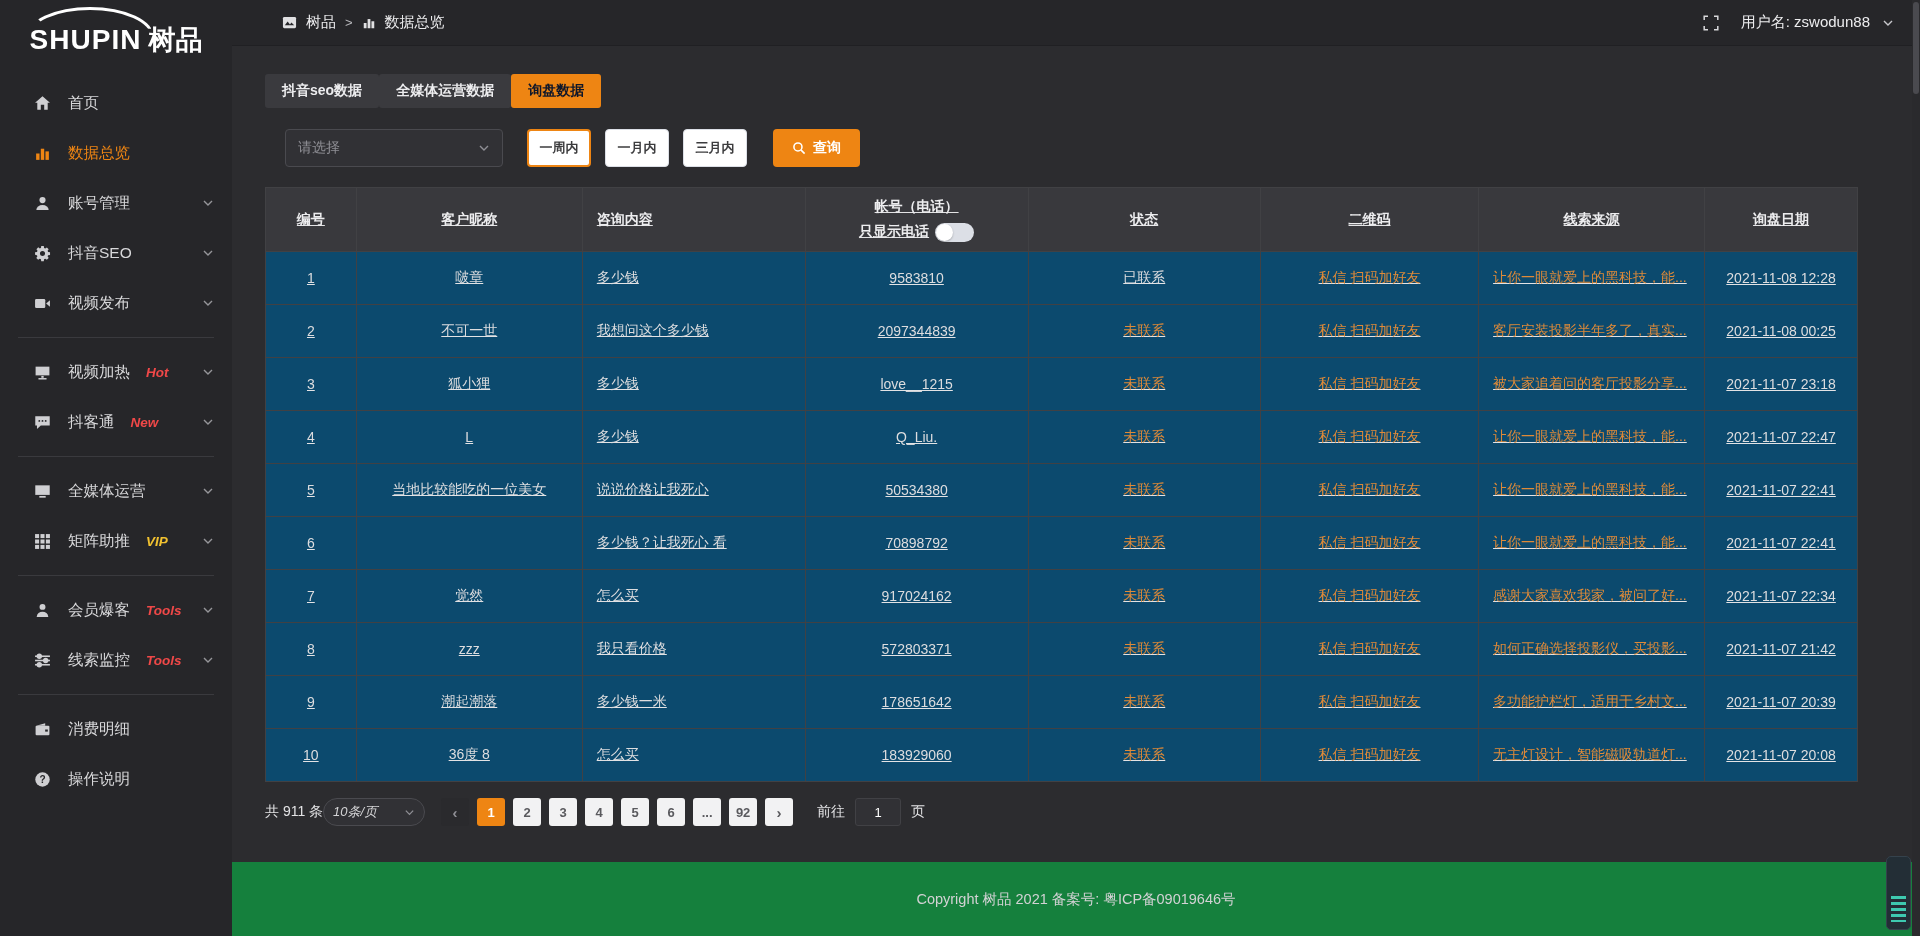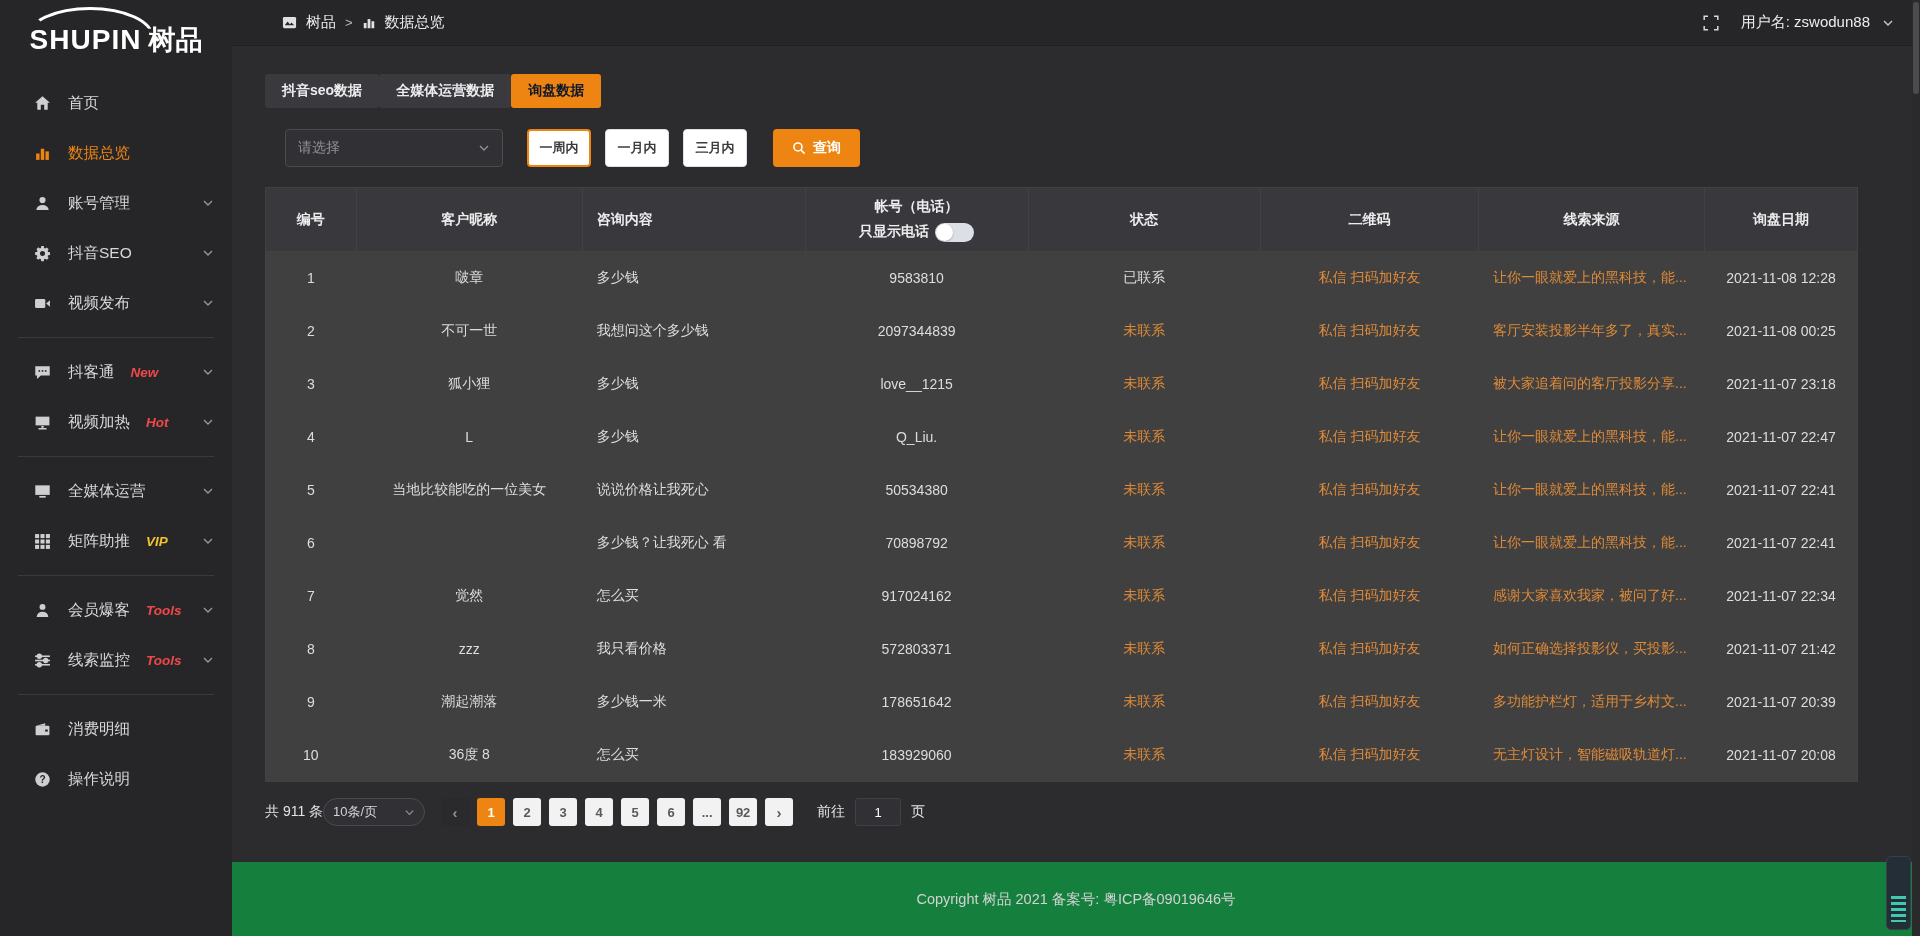--- a/index.html
+++ b/index.html
@@ -43,36 +43,36 @@
   .filters { margin-top:21px; display:flex; align-items:center;padding-left:20px; }
   .select { width:218px; height:38px; background:#313135; border:1px solid #4a4a4f; border-radius:4px; display:flex; align-items:center; justify-content:space-between; padding:0 12px; color:#8f8f95; font-size:14px; cursor:pointer; }
   .select .chev { color:#8f8f95; }
   .ranges { display:flex; gap:14px; margin-left:24px; }
   .range-btn { height:38px; min-width:64px; padding:0 10px; background:#fff; color:#3c3c3e; border:1px solid #dcdfe6; border-radius:4px; font-size:13px; font-weight:bold; display:flex; align-items:center; justify-content:center; cursor:pointer; }
   .range-btn.active { border:2px solid #ee8513; }
   .query-btn { margin-left:26px; height:38px; padding:0 19px; background:#ee8513; border:none; border-radius:4px; color:#fff; font-size:14px; font-weight:bold; display:flex; align-items:center; gap:7px; cursor:pointer; }
 
   
   .table-wrap { margin-top:20px; }
-  table { width:100%; border-collapse:collapse; table-layout:fixed; background:#404040; }
+  table { width:100%; border-collapse:collapse; table-layout:fixed; background:#0c4a6e;text-decoration:underline; }
   th, td { border:1px solid #414144; }
   thead th { height:64px; background:#39393d; color:#ededef; font-size:14px; font-weight:bold; text-align:center; padding:0 12px; }
   thead th.left { text-align:left; padding-left:14px; }
   tbody td { height:53px; color:#dddddf; font-size:14px; text-align:center; padding:0 12px; white-space:nowrap; overflow:hidden; }
   td.left { text-align:left; padding-left:14px; }
   .orange { color:#df8a38; }
   td.link { cursor:pointer; }
   .toggle-line { display:flex; align-items:center; justify-content:center; gap:6px; margin-top:7px; }
   .switch { width:39px; height:19px; background:#dcdfe6; border-radius:10px; position:relative; cursor:pointer; flex-shrink:0; }
   .switch::after { content:''; position:absolute; left:1px; top:1px; width:17px; height:17px; background:#fff; border-radius:50%; box-shadow:0 1px 2px rgba(0,0,0,.25); }
 
   
   .pagination { margin-top:16px; display:flex; align-items:center; font-size:14px; }
   .pg-total { }
-  .pg-size { width:102px; height:28px; background:#313135; border:1px solid #4a4a4f; border-radius:14px; display:flex; align-items:center; justify-content:space-between; padding:0 9px; color:#d4d4d6; font-size:13px; cursor:pointer; margin-right:16px; }
+  .pg-size { width:102px; height:28px; background:#313135; border:1px solid #4a4a4f; border-radius:14px; display:flex; align-items:center; justify-content:space-between; padding:0 9px; color:#d4d4d6; font-size:13px; cursor:pointer; margin-right:16px;font-style:italic; }
   .pg-size .chev { color:#8f8f95; }
   .pg-btns { display:flex; align-items:center; gap:8px; }
   .pg-btn { min-width:28px; height:28px; padding:0 5px; border-radius:3px; background:#f2f2f3; color:#5a5a5e; display:flex; align-items:center; justify-content:center; font-size:13px; font-weight:bold; cursor:pointer; }
   .pg-btn.prev { background:#2a2a2d; color:#8f8f95; font-size:15px; }
   .pg-btn.next { font-size:15px; }
   .pg-btn.active { background:#ee8513; color:#fff; }
   .pg-goto { display:flex; align-items:center; gap:10px; margin-left:24px; }
   .pg-input { width:46px; height:28px; background:#313135; border:1px solid #414145; border-radius:3px; color:#fff; font-size:13px; text-align:center; font-family:inherit; }
 
   footer { height:74px; background:#15803d; display:flex; align-items:center; justify-content:center; font-size:14.5px; color:#d2d2d4; flex-shrink:0; }
@@ -158,48 +158,48 @@
           <span class="mi-chev">
             <svg width="12" height="12" viewBox="0 0 12 12">
               <path d="M2 4l4 4 4-4" fill="none" stroke="currentColor" stroke-width="1.4"></path>
             </svg>
           </span>
         </div>
         <div class="menu-divider"></div>
         <div class="menu-item">
           <span class="mi-icon">
             <svg width="17" height="17" viewBox="0 0 16 16">
+              <g fill="currentColor">
+                <path d="M1.5 2.5h13v8.2h-13z"></path>
+                <rect x="6.9" y="11.2" width="2.2" height="1.8"></rect>
+                <rect x="4.2" y="13.2" width="7.6" height="1.4"></rect>
+              </g>
+            </svg>
+          </span>
+          <span class="mi-label">视频加热</span>
+          <span class="mi-badge" style="color:#f04848">Hot</span>
+          <span class="mi-chev">
+            <svg width="12" height="12" viewBox="0 0 12 12">
+              <path d="M2 4l4 4 4-4" fill="none" stroke="currentColor" stroke-width="1.4"></path>
+            </svg>
+          </span>
+        </div>
+        <div class="menu-item">
+          <span class="mi-icon">
+            <svg width="17" height="17" viewBox="0 0 16 16">
               <path fill="currentColor" d="M1.2 2.2h13.6v8.6H6.4L2.8 14v-3.2H1.2z"></path>
               <g fill="#262629">
                 <circle cx="5" cy="6.5" r=".9"></circle>
                 <circle cx="8" cy="6.5" r=".9"></circle>
                 <circle cx="11" cy="6.5" r=".9"></circle>
               </g>
             </svg>
           </span>
           <span class="mi-label">抖客通</span>
           <span class="mi-badge" style="color:#f04848">New</span>
-          <span class="mi-chev">
-            <svg width="12" height="12" viewBox="0 0 12 12">
-              <path d="M2 4l4 4 4-4" fill="none" stroke="currentColor" stroke-width="1.4"></path>
-            </svg>
-          </span>
-        </div>
-        <div class="menu-item">
-          <span class="mi-icon">
-            <svg width="17" height="17" viewBox="0 0 16 16">
-              <g fill="currentColor">
-                <path d="M1.5 2.5h13v8.2h-13z"></path>
-                <rect x="6.9" y="11.2" width="2.2" height="1.8"></rect>
-                <rect x="4.2" y="13.2" width="7.6" height="1.4"></rect>
-              </g>
-            </svg>
-          </span>
-          <span class="mi-label">视频加热</span>
-          <span class="mi-badge" style="color:#f04848">Hot</span>
           <span class="mi-chev">
             <svg width="12" height="12" viewBox="0 0 12 12">
               <path d="M2 4l4 4 4-4" fill="none" stroke="currentColor" stroke-width="1.4"></path>
             </svg>
           </span>
         </div>
         <div class="menu-divider"></div>
         <div class="menu-item">
           <span class="mi-icon">
             <svg width="17" height="17" viewBox="0 0 16 16">

